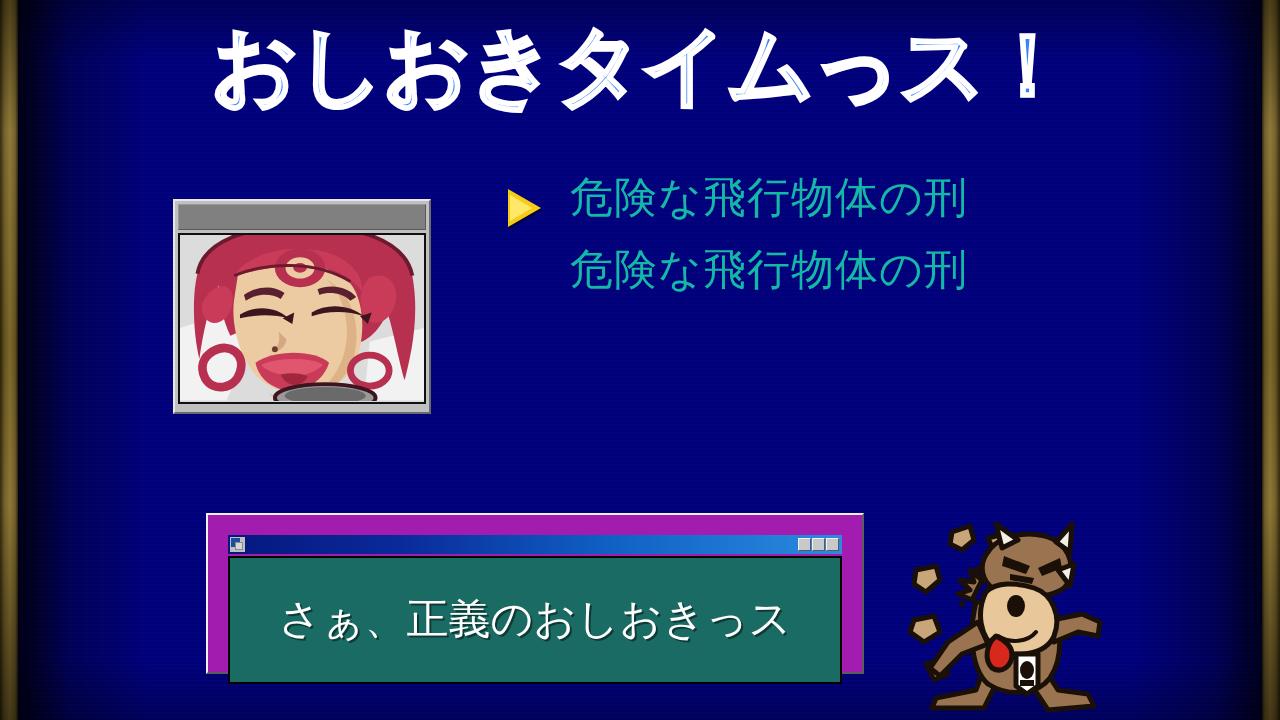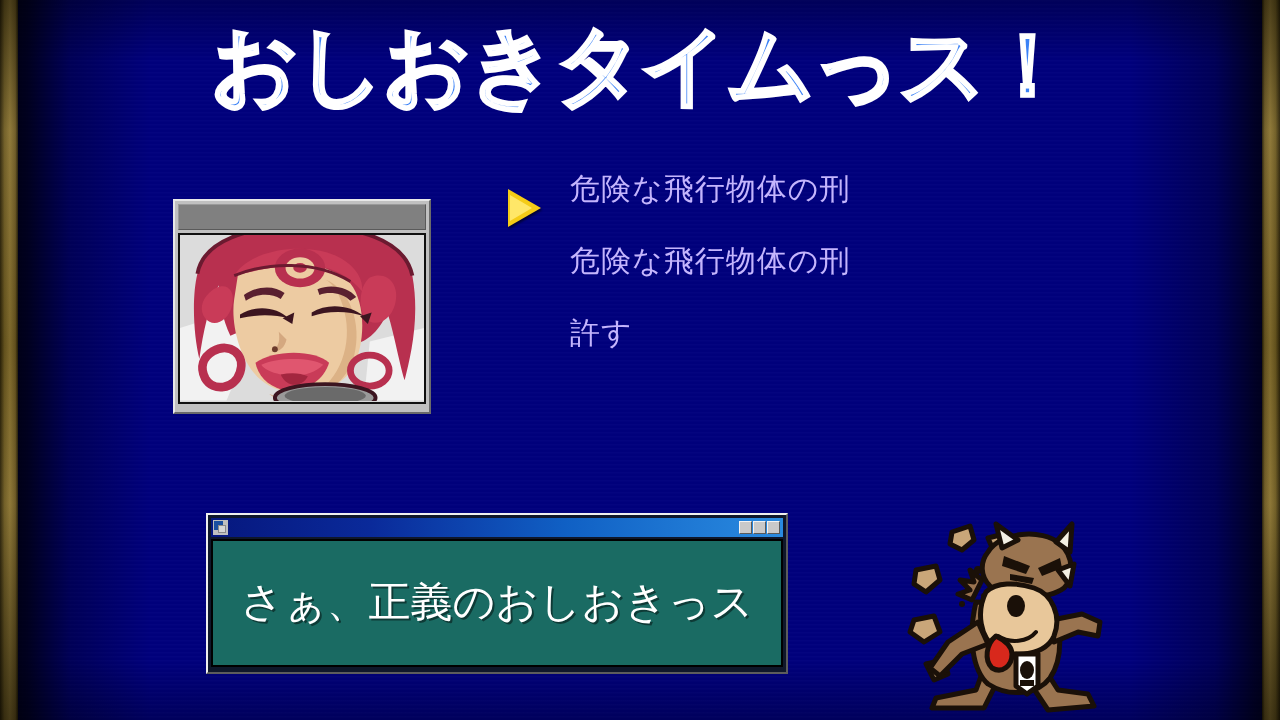--- a/index.html
+++ b/index.html
@@ -139,23 +139,23 @@
     position: absolute;
     left: -31px;
     top: -13px;
     width: 0;
     height: 0;
     border-top: 13px solid transparent;
     border-bottom: 13px solid transparent;
     border-left: 22px solid #ffe768;
   }
   .bullet-text {
-    color: #c4b5fd;
-    font-family: Liberation Mono, monospace;
-    font-size: 30px;
+    color: #14b8a6;
+    font-family: Liberation Sans, sans-serif;
+    font-size: 43px;
     line-height: 1.0;
     letter-spacing: 1px;
     white-space: nowrap;
   }
 
   
   .picframe {
     position: absolute;
     left: 173px;
     top: 199px;
@@ -186,27 +186,27 @@
   .portrait {
     position: absolute;
     inset: 0;
   }
 
   
   .dialog {
     position: absolute;
     left: 206px;
     top: 513px;
-    width: 582px;
+    width: 658px;
     height: 161px;
-    background: #0f172a;
+    background: #a21caf;
     border: 2px solid;
     border-color: #efefef #5c5c5c #5c5c5c #efefef;
     box-sizing: border-box;
-    padding: 3px;
+    padding: 20px;
   }
   .dlg-titlebar {
     height: 19px;
     background: linear-gradient(90deg, #06177e 0%, #0a2a9a 28%, #1060c4 62%, #2a8be0 100%);
     display: flex;
     align-items: center;
     justify-content: space-between;
     padding: 0 2px;
     box-sizing: border-box;
   }
@@ -357,24 +357,20 @@
         <div class="tri"></div>
       </div>
       <div class="bullet-text">危険な飛行物体の刑</div>
     </div>
 
     <div class="bullet-row">
       <div class="bullet-marker"></div>
       <div class="bullet-text">危険な飛行物体の刑</div>
     </div>
 
-    <div class="bullet-row">
-      <div class="bullet-marker"></div>
-      <div class="bullet-text">許す</div>
-    </div>
 
   </div>
 
   <div class="dialog">
     <div class="dlg-titlebar">
       <div class="dlg-sysicon"></div>
       <div class="dlg-ctrls">
         <div class="dlg-btn"></div>
         <div class="dlg-btn"></div>
         <div class="dlg-btn"></div>

